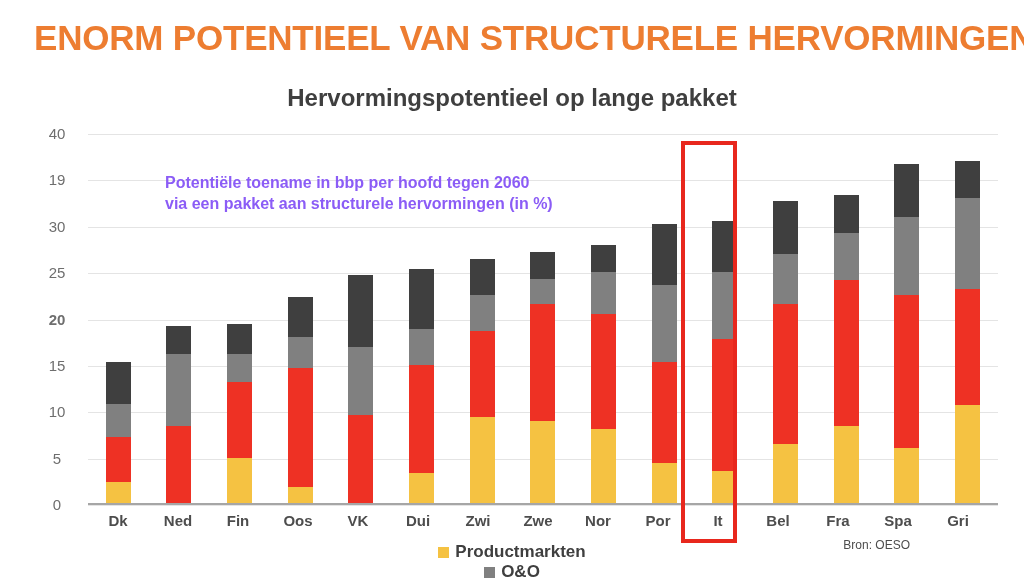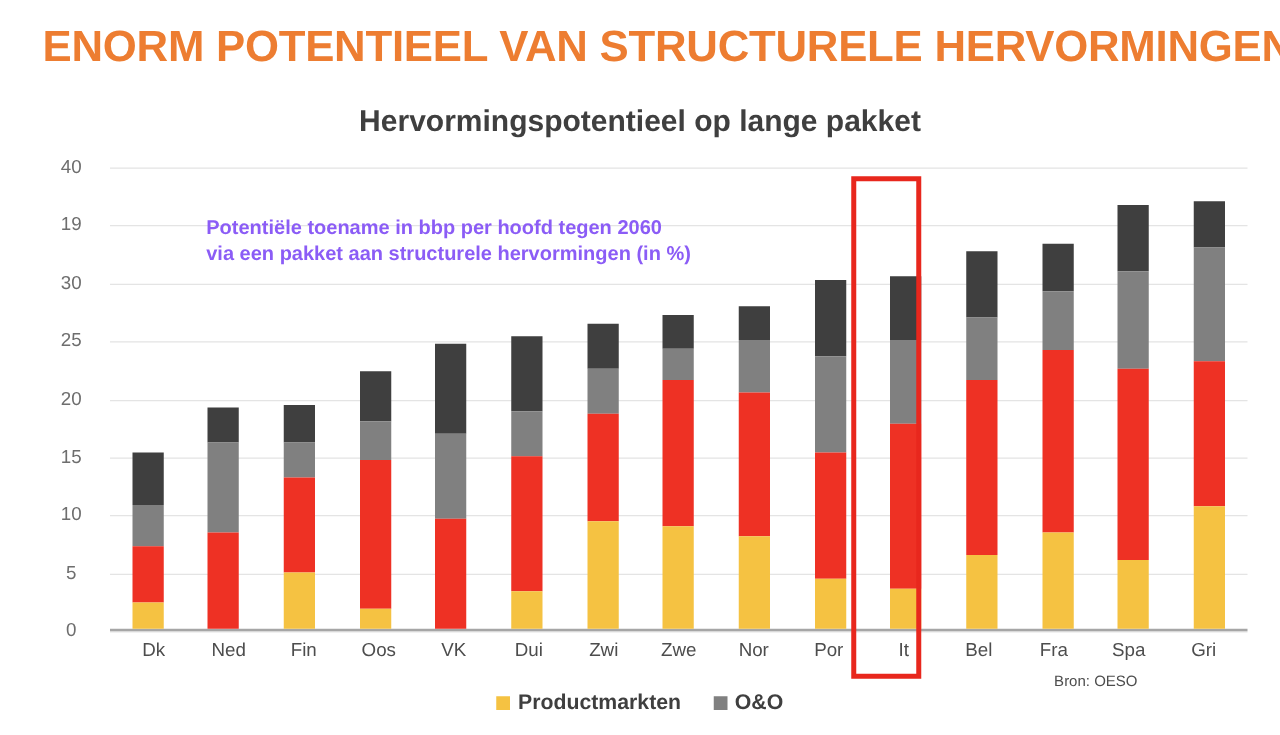--- a/index.html
+++ b/index.html
@@ -41,40 +41,40 @@
   }
   .bar-col{
     width:60px;height:100%;
     display:flex;flex-direction:column;justify-content:flex-end;align-items:center;
   }
   .bar{width:25px;display:flex;flex-direction:column-reverse;}
   .seg{width:100%;}
   
   #x-axis{
     position:absolute;left:88px;top:508px;width:910px;height:26px;
-    display:flex;justify-content:center;
+    display:flex;justify-content:flex-start;font-weight:bold;
   }
   .xlabel{
     width:60px;text-align:center;
     font-size:15px;color:#4D4D4D;line-height:26px;
   }
   
   #annotation{
     position:absolute;left:117px;top:172px;width:430px;
     font-size:16px;font-weight:bold;color:#8b5cf6;line-height:21px;margin-left:48px;
   }
   
   #highlight-box{
     position:absolute;left:681px;top:141px;width:56px;height:402px;
     border:4px solid #E8271D;background:transparent;box-sizing:border-box;
   }
   
   #legend{
     position:absolute;left:0;top:546px;width:1024px;height:32px;
-    display:flex;justify-content:center;align-items:center;
+    display:flex;justify-content:center;align-items:center;flex-direction:column;
   }
   .legend-item{display:flex;align-items:center;margin:0 13px;}
   .legend-swatch{width:11px;height:11px;margin-right:6px;flex:0 0 auto;}
   .legend-label{font-size:17px;font-weight:bold;color:#3F3F3F;white-space:nowrap;}
   #source-note{
     position:absolute;right:114px;top:538px;
     font-size:12px;color:#4D4D4D;
   }
 </style>
 </head>
@@ -82,21 +82,21 @@
 
 <div id="headline">ENORM POTENTIEEL VAN STRUCTURELE HERVORMINGEN</div>
 
 <div id="chart-title">Hervormingspotentieel op lange pakket</div>
 
 <div id="y-axis">
     <div class="ytick" style="top: 371px;">0</div>
     <div class="ytick" style="top: 324.625px;">5</div>
     <div class="ytick" style="top: 278.25px;">10</div>
     <div class="ytick" style="top: 231.875px;">15</div>
-    <div class="ytick" style="top: 185.5px;">20</div>
+    <div class="ytick" style="top: 185.5px; font-weight: bold;">20</div>
     <div class="ytick" style="top: 139.125px;">25</div>
     <div class="ytick" style="top: 92.75px;">30</div>
     <div class="ytick" style="top: 46.375px;">19</div>
     <div class="ytick" style="top: 0px;">40</div>
   </div>
 
 <div id="plot-area">
   <div id="gridlines">
       <div class="gridline" style="top: 371px;"></div>
       <div class="gridline" style="top: 324.625px;"></div>

